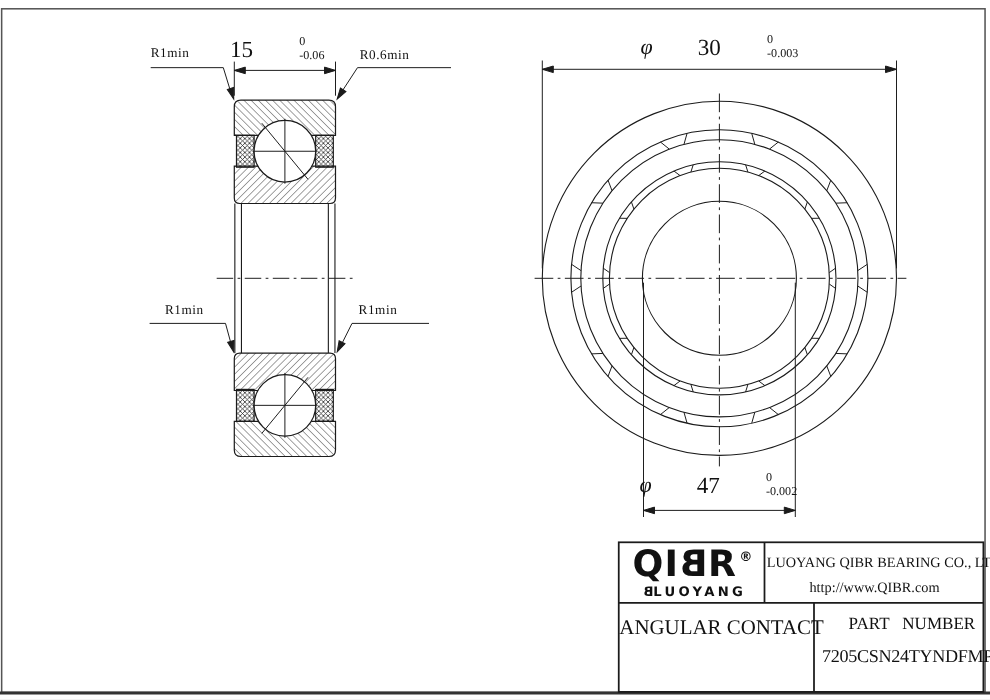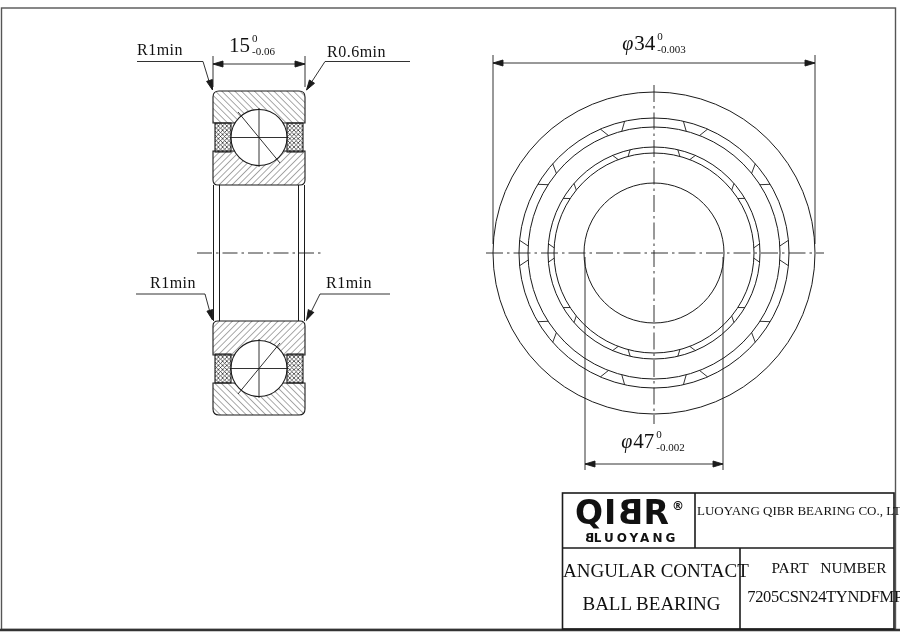--- a/index.html
+++ b/index.html
@@ -1,21 +1,21 @@
 <!DOCTYPE html>
 <html><head>
 <meta charset="utf-8">
 <style>
   html,body{margin:0;padding:0;background:#e8e8e8;}
   #page{position:relative;width:900px;height:636px;background:#ffffff;overflow:hidden;
         font-family:"Liberation Serif","DejaVu Serif",serif;color:#111;}
   #linework{position:absolute;left:0;top:0;width:900px;height:636px;}
   .txt{position:absolute;white-space:nowrap;line-height:1;}
-  .rlabel{font-size:16px;letter-spacing:.5px;}
-  .dim{display:flex;align-items:flex-start;transform:translateX(-50%);}
+  .rlabel{font-size:12px;letter-spacing:.5px;}
+  .dim{display:flex;align-items:flex-start;transform:translateX(-50%);gap:40px;}
   .dim-main{font-size:21px;line-height:1;}
   .phi{font-style:italic;font-size:20px;margin-right:1px;}
   .tol{display:inline-flex;flex-direction:column;align-items:flex-start;
        font-size:11px;line-height:1.15;margin-left:2px;margin-top:-3px;}
   
   .tb-text{text-align:center;}
   .logo-main{font-family:"DejaVu Sans","Liberation Sans",sans-serif;font-weight:800;
              font-size:33px;letter-spacing:1px;line-height:1;}
   .logo-reg{font-family:"DejaVu Sans",sans-serif;font-weight:700;font-size:12px;vertical-align:14px;margin-left:2px;}
   .logo-sub{font-family:"DejaVu Sans","Liberation Sans",sans-serif;font-weight:700;
@@ -197,21 +197,21 @@
     </span>
   </div>
 
   <div class="txt rlabel" style="left:137px;top:42px;">R1min</div>
   <div class="txt rlabel" style="left:327px;top:44px;">R0.6min</div>
   <div class="txt rlabel" style="left:150px;top:275px;">R1min</div>
   <div class="txt rlabel" style="left:326px;top:275px;">R1min</div>
 
   <div class="txt dim" style="left:654px;top:33px;">
     <span class="phi">φ</span>
-    <span class="dim-main">34</span>
+    <span class="dim-main">30</span>
     <span class="tol">
       <span>0</span>
       <span>-0.003</span>
     </span>
   </div>
 
   <div class="txt dim" style="left:653px;top:431px;">
     <span class="phi">φ</span>
     <span class="dim-main">47</span>
     <span class="tol">
@@ -220,25 +220,25 @@
     </span>
   </div>
 
   <div class="txt tb-text" style="left:566px;top:496px;width:128px;">
     <div class="logo-main"><span>QI</span><span class="flipB">B</span><span>R</span><span class="logo-reg">®</span></div>
     <div class="logo-sub"><span class="flipB">B</span><span>LUOYANG</span></div>
   </div>
 
   <div class="txt company" style="left:697px;top:499px;width:196px;">
     <div>LUOYANG QIBR BEARING CO., LTD</div>
+    <div>http://www.QIBR.com</div>
   </div>
 
   <div class="txt prod" style="left:563px;top:554px;width:177px;">
     <div>ANGULAR CONTACT</div>
-    <div>BALL BEARING</div>
   </div>
 
   <div class="txt tb-text" style="left:741px;top:560px;width:176px;">
     <div class="part-label">PART NUMBER</div>
     <div class="part-number">7205CSN24TYNDFMP4</div>
   </div>
 
 </div>
 
 </body></html>

